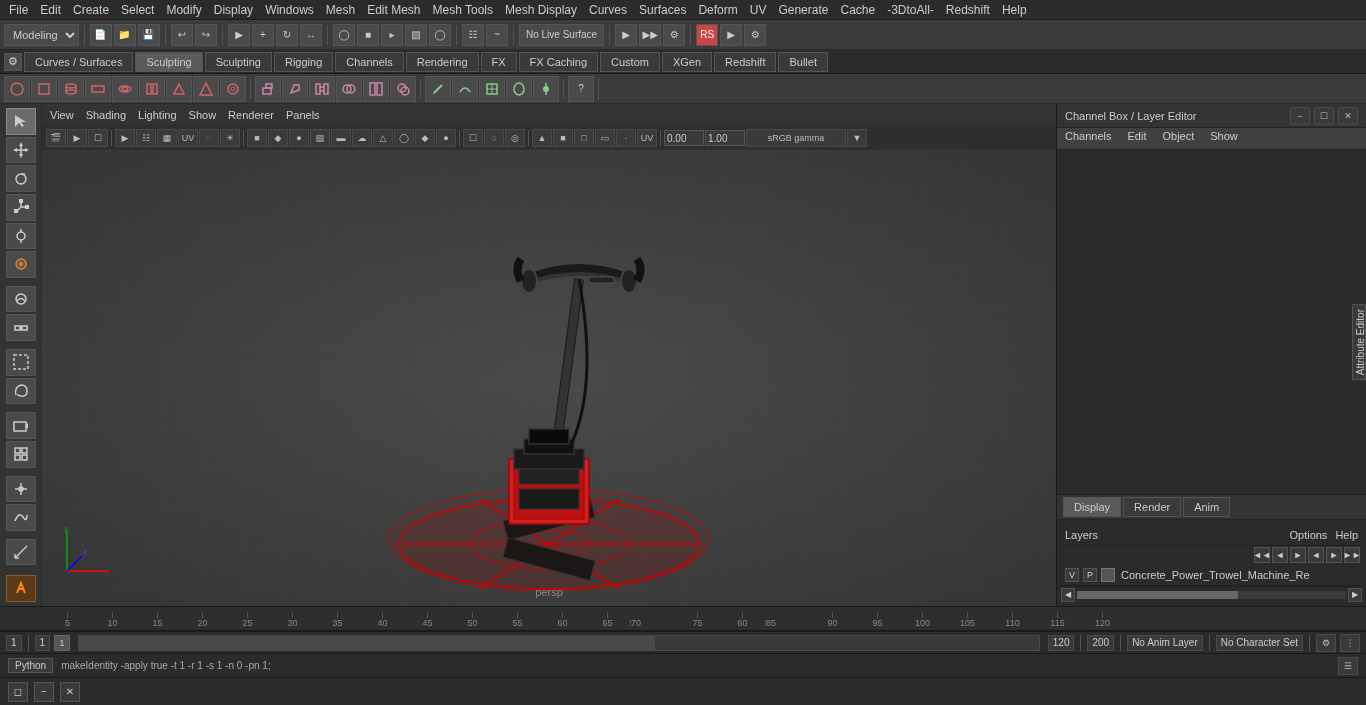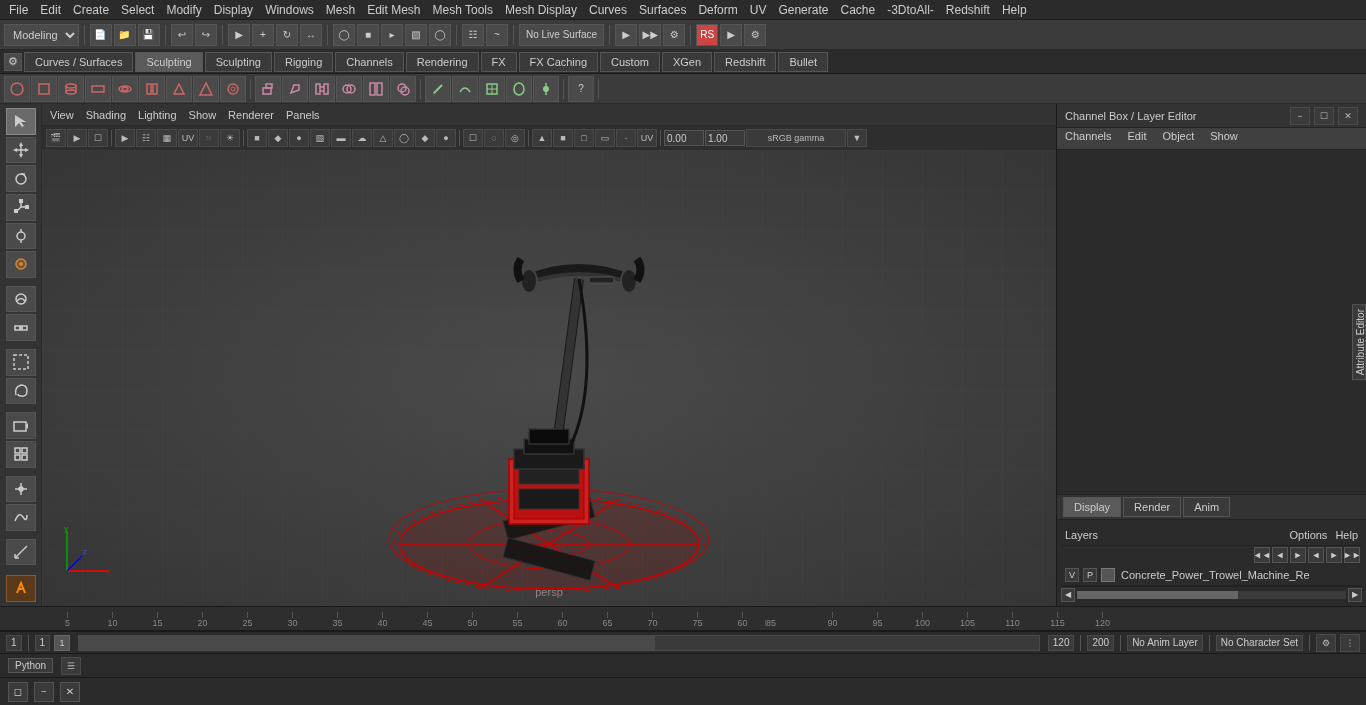--- a/index.html
+++ b/index.html
@@ -1122,21 +1122,21 @@
           <span>55</span>
         </div>
         <div class="tick" style="width: 45px; display: flex; flex-direction: column; align-items: center; font-size: 9px; color: rgb(136, 136, 136);">
           <div class="tick-line" style="height: 6px; width: 1px; background: rgb(85, 85, 85);"></div>
           <span>60</span>
         </div>
         <div class="tick" style="width: 45px; display: flex; flex-direction: column; align-items: center; font-size: 9px; color: rgb(136, 136, 136);">
           <div class="tick-line" style="height: 6px; width: 1px; background: rgb(85, 85, 85);"></div>
           <span>65</span>
         </div>
-        <div class="tick" style="width: 45px; display: flex; flex-direction: column; align-items: center; font-size: 9px; color: rgb(136, 136, 136);">
+        <div class="tick" style="width: 45px; display: flex; flex-direction: row; align-items: center; font-size: 9px; color: rgb(136, 136, 136);">
           <div class="tick-line" style="height: 6px; width: 1px; background: rgb(85, 85, 85);"></div>
           <span>70</span>
         </div>
         <div class="tick" style="width: 45px; display: flex; flex-direction: column; align-items: center; font-size: 9px; color: rgb(136, 136, 136);">
           <div class="tick-line" style="height: 6px; width: 1px; background: rgb(85, 85, 85);"></div>
           <span>75</span>
         </div>
         <div class="tick" style="width: 45px; display: flex; flex-direction: column; align-items: center; font-size: 9px; color: rgb(136, 136, 136);">
           <div class="tick-line" style="height: 6px; width: 1px; background: rgb(85, 85, 85);"></div>
           <span>60</span>
@@ -1194,20 +1194,21 @@
     <div class="status-field">No Anim Layer</div>
     <div class="status-sep"></div>
     <div class="status-field">No Character Set</div>
     <div class="status-sep"></div>
     <div class="vp-tb-btn">⚙</div>
     <div class="vp-tb-btn">⋮</div>
   </div>
 
   <div id="python-bar">
     <div id="python-label">Python</div>
+    <div id="python-command">makeIdentity -apply true -t 1 -r 1 -s 1 -n 0 -pn 1;</div>
     <div class="vp-tb-btn">☰</div>
   </div>
 
   <div id="footer-bar">
     <div class="footer-btn">◻</div>
     <div class="footer-btn">−</div>
     <div class="footer-btn">✕</div>
   </div>
 </div>
 

